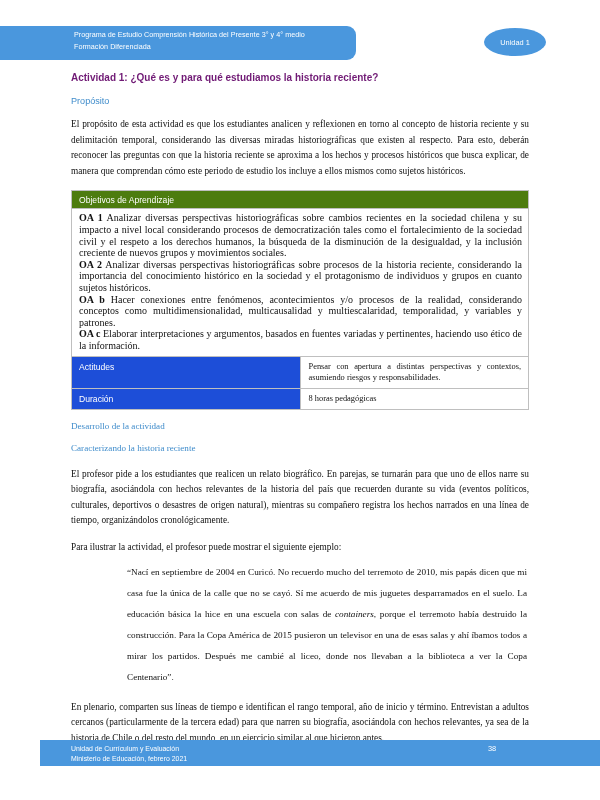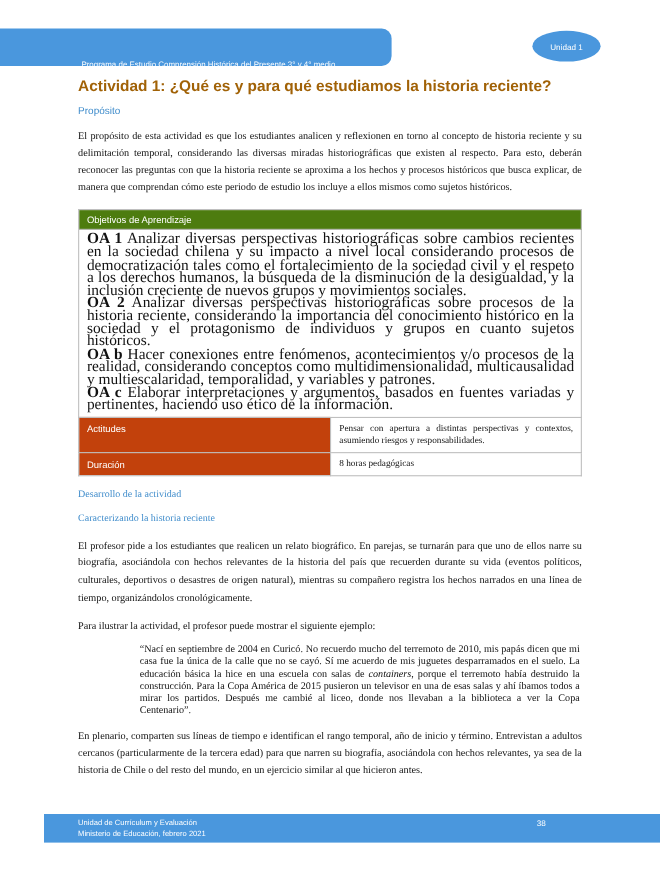--- a/index.html
+++ b/index.html
@@ -40,21 +40,20 @@
     width: 300px;
     color: #ffffff;
     font-family: "Liberation Sans", sans-serif;
     font-size: 7.2px;
     line-height: 11.6px;
     letter-spacing: 0.02px;
   }
   .header-line {
     display: block;
     white-space: nowrap;
-    margin-top: 24px;
   }
   .unit-badge {
     position: absolute;
     left: 484px;
     top: 28px;
     width: 62px;
     height: 28px;
     background: #4a97dd;
     border-radius: 50%;
     color: #ffffff;
@@ -67,24 +66,24 @@
 
   
   .content {
     position: absolute;
     left: 71px;
     top: 70px;
     width: 458px;
   }
 
   .activity-title {
-    color: #a16207;
+    color: #701a75;
     font-family: "Liberation Sans", sans-serif;
     font-weight: bold;
-    font-size: 14px;
+    font-size: 10px;
     line-height: 16px;
     margin: 0 0 9px 0;
   }
 
   .subheading {
     color: #3f8ccb;
     font-family: "Liberation Sans", sans-serif;
     font-size: 9.1px;
     line-height: 13px;
     margin: 0 0 9px 0;
@@ -114,34 +113,34 @@
     color: #ffffff;
     font-family: "Liberation Sans", sans-serif;
     font-size: 8.6px;
     padding: 3.5px 6px 3.5px 7px !important;
     border: 1px solid #bfbfbf;
     border-bottom: none;
   }
   .oa-body {
     border: 1px solid #bfbfbf;
     padding: 3px 6px 4px 7px !important;
-    font-size: 14px;
+    font-size: 10px;
     line-height: 11.6px;
     text-align: justify;
     color: #111111;
   }
   .oa-body .oa-item {
     margin: 0;
   }
   .oa-body b {
     font-weight: bold;
   }
 
   .attr-label {
-    background: #c2410c;
+    background: #1d4ed8;
     color: #ffffff;
     font-family: "Liberation Sans", sans-serif;
     font-size: 8.6px;
     border: 1px solid #bfbfbf;
     padding: 5px 6px 5px 7px !important;
     width: 94px;
   }
   .attr-value {
     border: 1px solid #bfbfbf;
     font-size: 8.4px;
@@ -164,21 +163,21 @@
     margin: 0 0 6px 0;
     font-size: 9.3px;
     line-height: 15.6px;
     color: #101010;
   }
 
   blockquote.example {
     margin: 0 0 12px 0;
     padding: 0 2px 0 56px;
     font-size: 9.2px;
-    line-height: 11px;
+    line-height: 21px;
     color: #101010;
     text-align: justify;
   }
   blockquote.example i { font-style: italic; }
 
   
   .footer-band {
     position: absolute;
     left: 40px;
     top: 740px;

